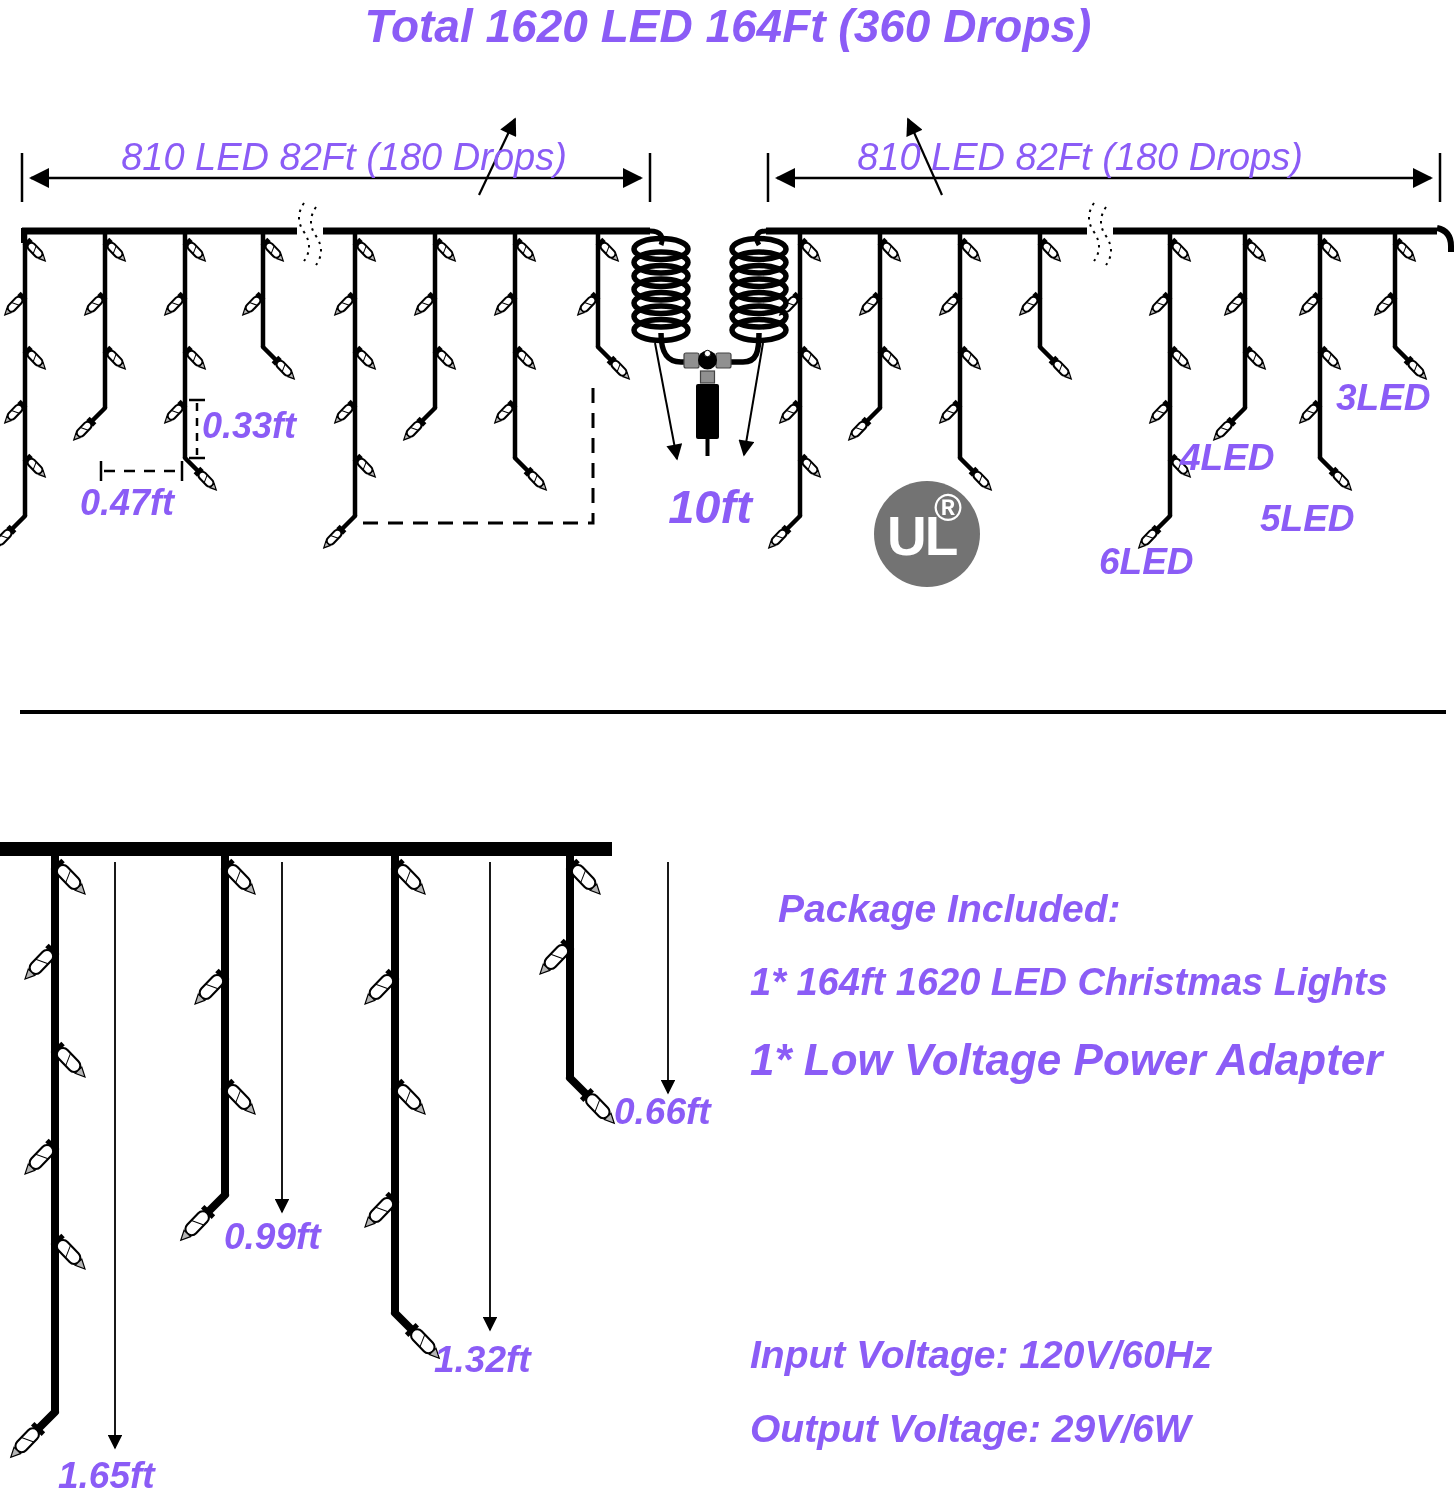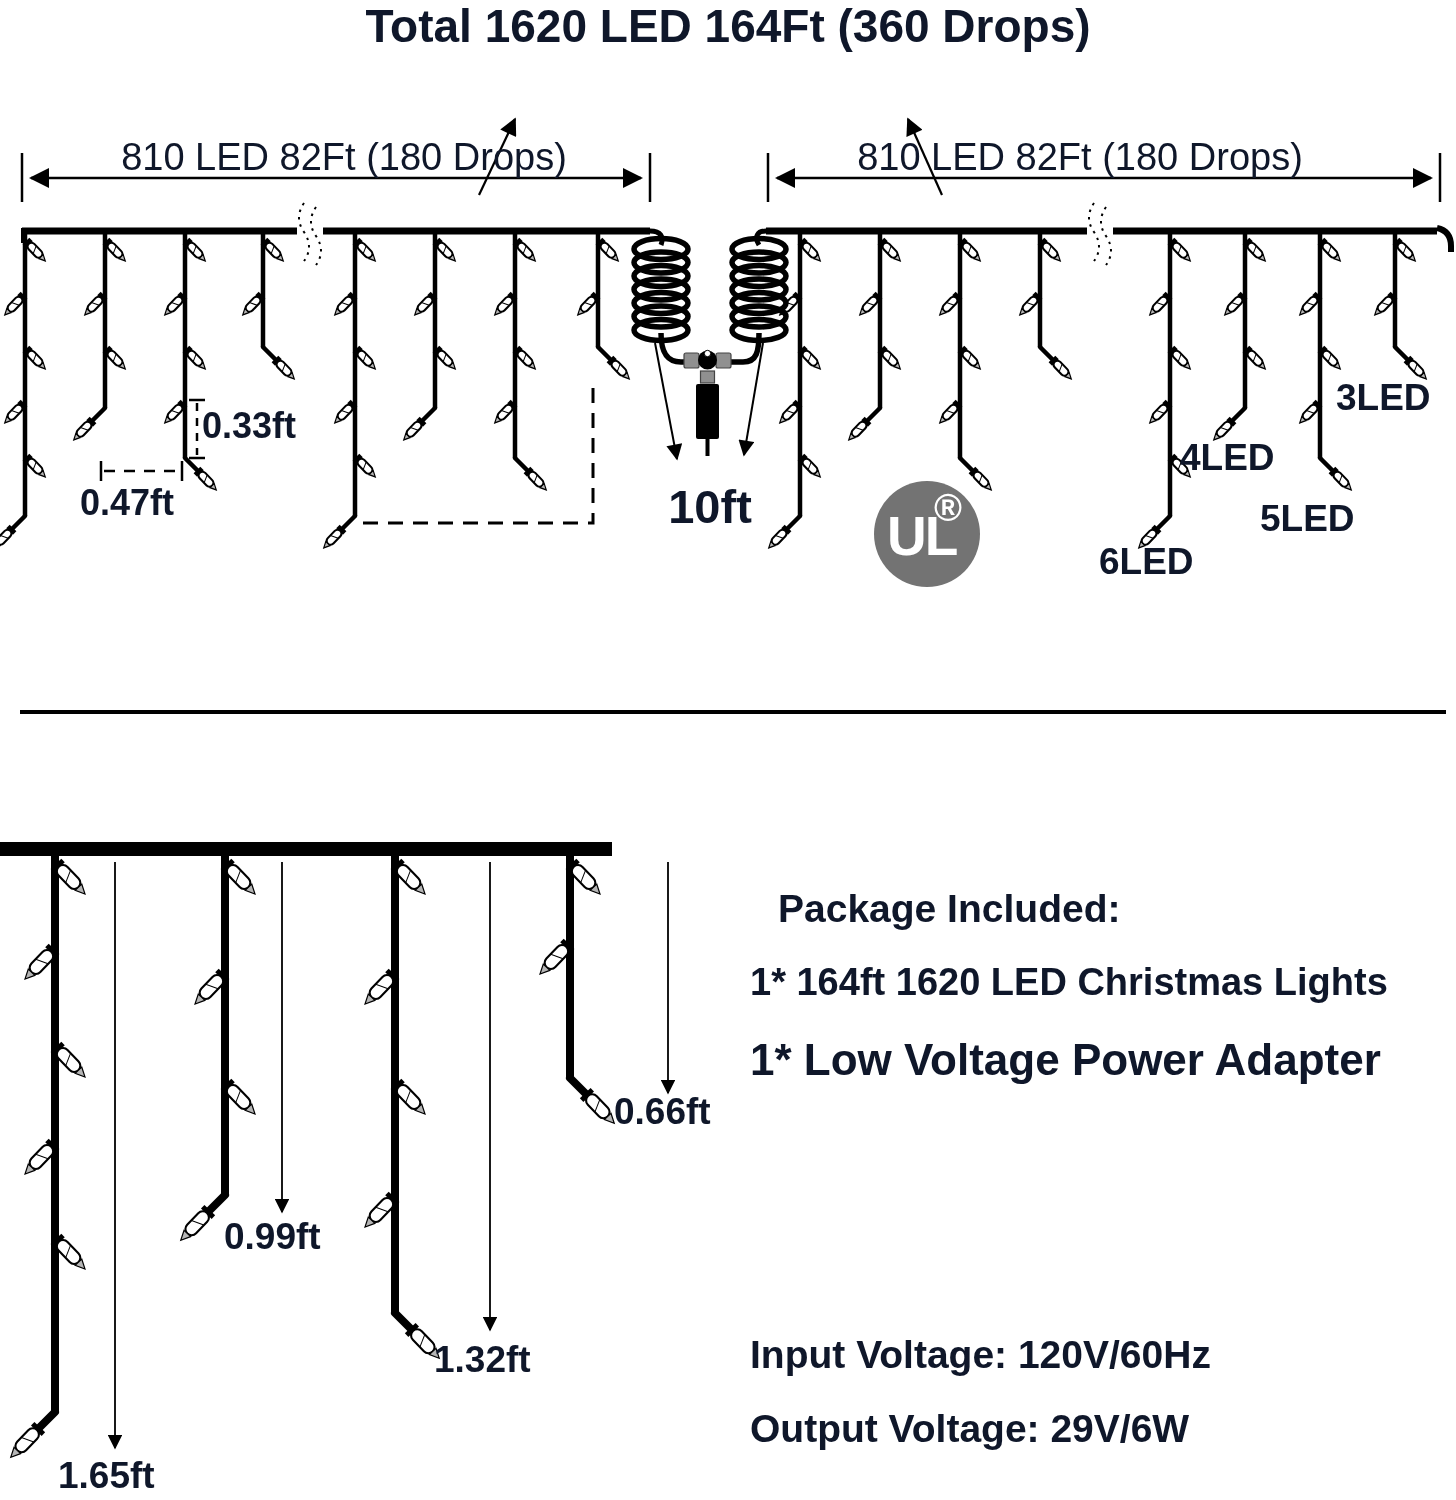--- a/index.html
+++ b/index.html
@@ -1,19 +1,19 @@
 <!DOCTYPE html>
 <html><head>
 <meta charset="utf-8">
 <style>
   html,body{margin:0;padding:0;background:#fff;}
   .canvas{position:relative;width:1456px;height:1500px;background:#ffffff;overflow:hidden;
           font-family:"Liberation Sans","DejaVu Sans",sans-serif;color:#000;}
   svg{position:absolute;left:0;top:0;}
-  .lbl{position:absolute;font-weight:bold;color:#0f172a;white-space:nowrap;line-height:1.05;}
+  .lbl{position:absolute;font-weight:bold;color:#8b5cf6;white-space:nowrap;line-height:1.05;font-style:italic;}
   .lbl.normal{font-weight:normal;margin-top:20px;}
   .title{left:0;top:2px;width:1456px;text-align:center;font-size:46px;letter-spacing:0px;}
   .secL{left:74px;top:118px;width:540px;text-align:center;font-size:38px;}
   .secR{left:810px;top:118px;width:540px;text-align:center;font-size:38px;}
   .dim033{left:202px;top:407px;font-size:36px;}
   .dim047{left:80px;top:484px;font-size:36px;}
   .repeat{left:294px;top:550px;font-size:39px;}
   .tenft{left:650px;top:482px;width:120px;text-align:center;font-size:47px;}
   .led3{left:1336px;top:379px;font-size:37px;}
   .led4{left:1180px;top:439px;font-size:37px;}

